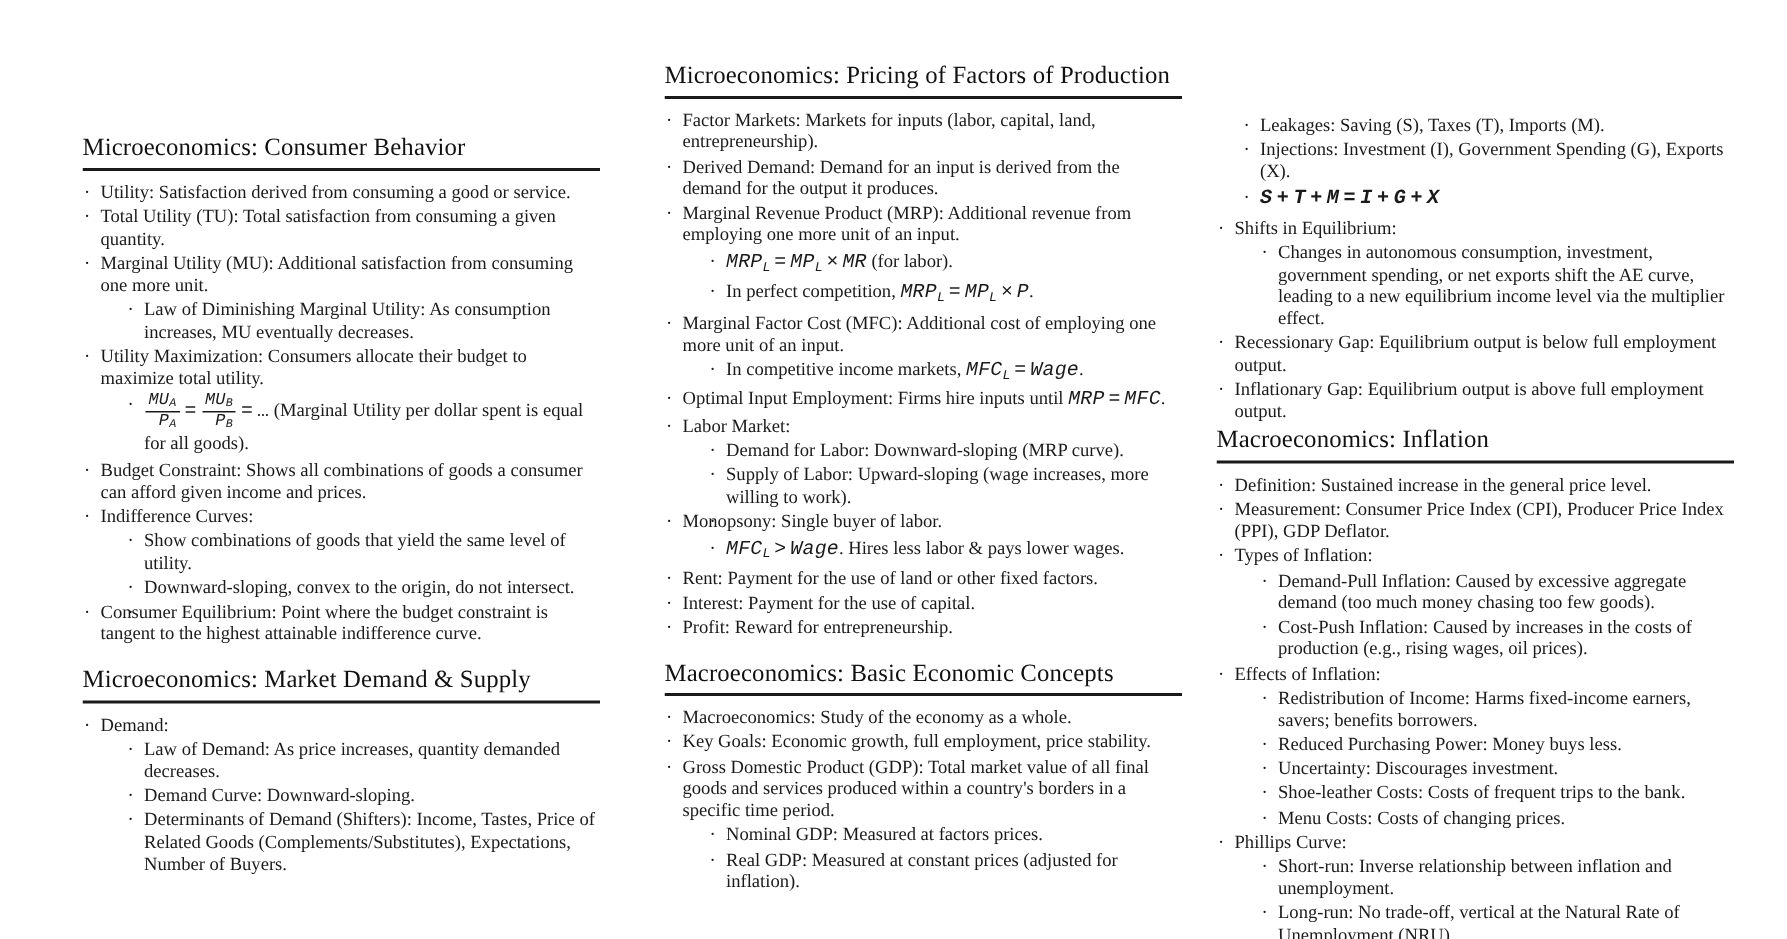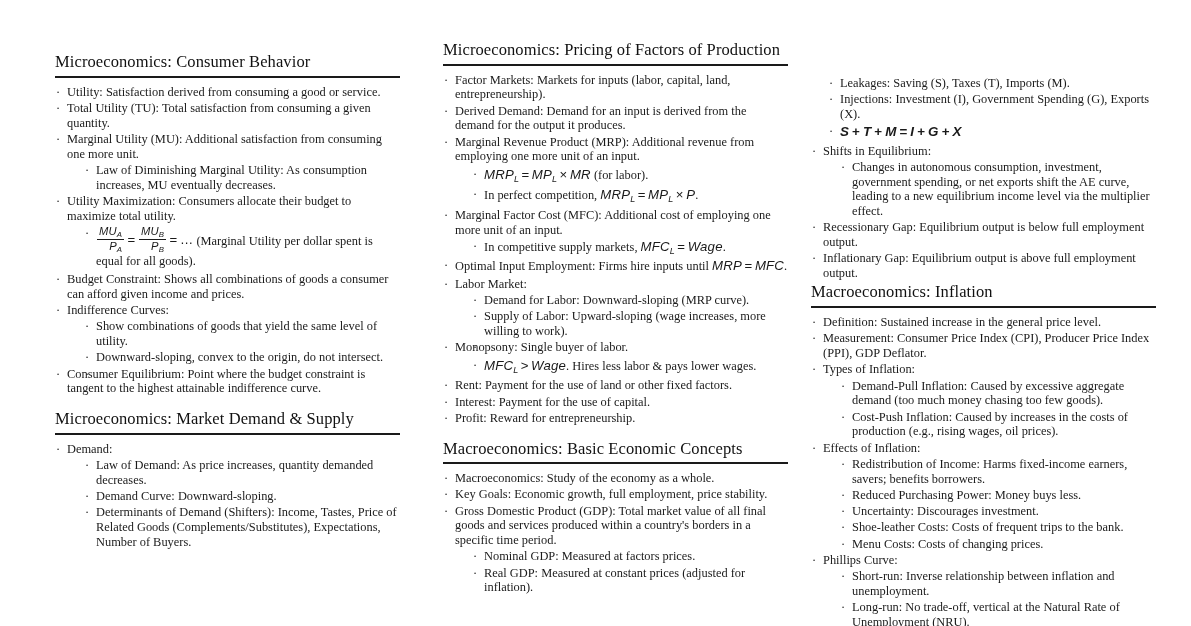--- a/index.html
+++ b/index.html
@@ -30,21 +30,21 @@
     gap: 23px;
     padding: 0 55px;
     box-sizing: border-box;
   }
   .column {
     width: 345px;
     flex: 0 0 345px;
     overflow: hidden;
     position: relative;
   }
-  .col-1 { padding-top: 52px; }
+  .col-1 { padding-top: 88px; }
   .col-2 { padding-top: 40px; margin-left: 20px; }
   .col-3 { padding-top: 76px; }
 
   h2.section-heading {
     font-family: "Liberation Serif", "DejaVu Serif", serif;
     font-size: 16.5px;
     font-weight: normal;
     line-height: 1.25;
     margin: 0 0 1px 0;
     padding: 0;
@@ -98,21 +98,21 @@
     margin-top: 2.5px;
     margin-bottom: 3.5px;
   }
   li.item.math-block {
     margin-top: 2px;
     margin-bottom: 3px;
   }
 
   
   .math {
-    font-family: Liberation Sans, sans-serif;
+    font-family: Liberation Mono, monospace;
     font-style: italic;
     font-size: 13.2px;
     letter-spacing: 0.2px;
     white-space: normal;
   }
   .math.bold { font-weight: bold; font-size: 13.4px; letter-spacing: 0.6px; }
   .math sub {
     font-size: 0.68em;
     font-style: italic;
     vertical-align: -0.28em;
@@ -275,21 +275,21 @@
               </li>
             </ul>
           </li>
 
           <li class="item">
             <span class="bullet">·</span>
             <span>Marginal Factor Cost (MFC): Additional cost of employing one more unit of an input.</span>
             <ul class="lvl2">
               <li class="item">
                 <span class="bullet">·</span>
-                <span>In competitive supply markets, </span><span class="math">MFC<sub>L</sub><span class="op">=</span>Wage</span><span>.</span>
+                <span>In competitive income markets, </span><span class="math">MFC<sub>L</sub><span class="op">=</span>Wage</span><span>.</span>
               </li>
             </ul>
           </li>
 
           <li class="item math-block">
             <span class="bullet">·</span>
             <span>Optimal Input Employment: Firms hire inputs until </span><span class="math">MRP<span class="op">=</span>MFC</span><span>.</span>
           </li>
 
           <li class="item">

